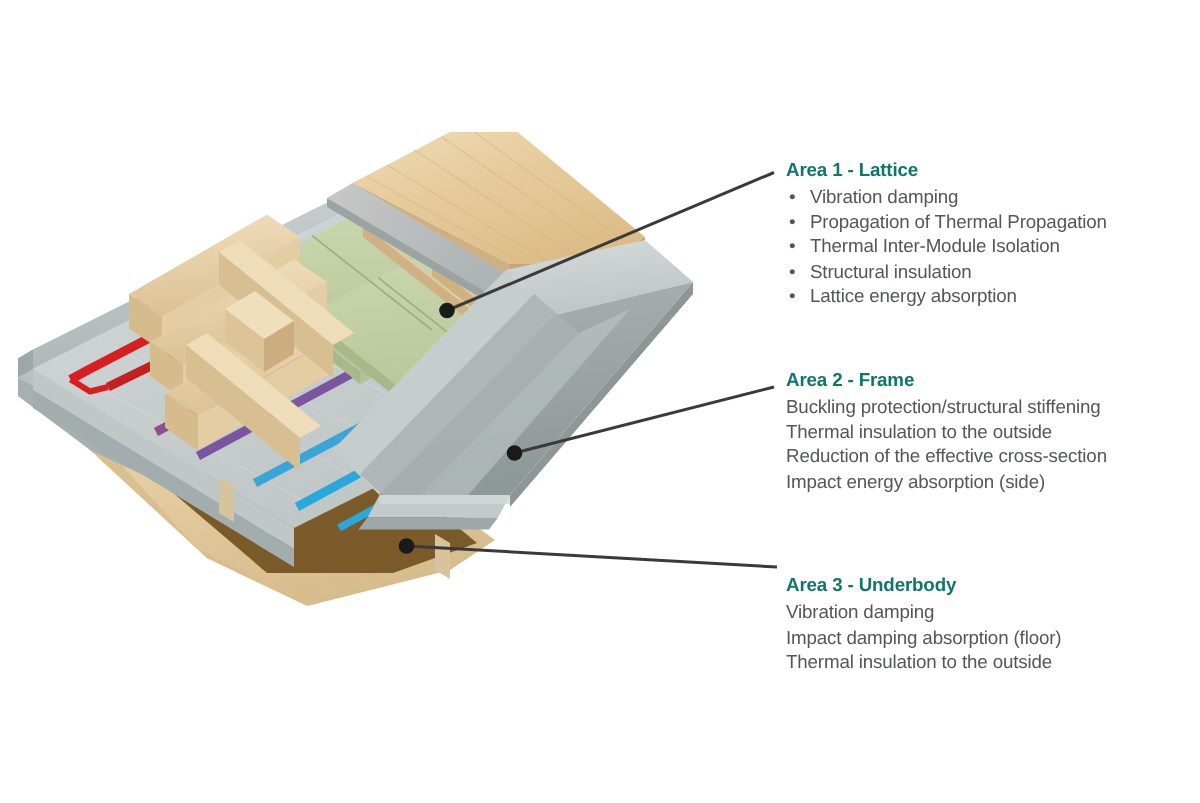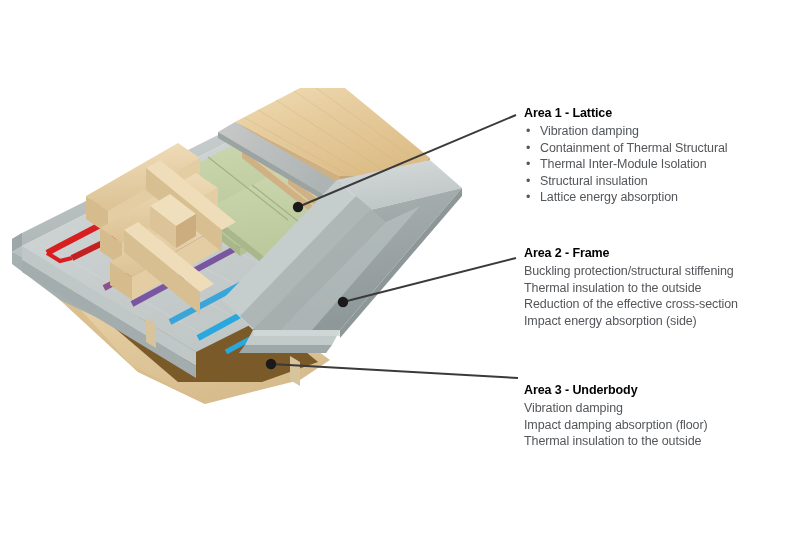--- a/index.html
+++ b/index.html
@@ -29,21 +29,21 @@
     height: 535px;
     display: block;
   }
   .callout-block {
     position: absolute;
     font-family: "Liberation Sans", sans-serif;
   }
   .callout-title {
     font-size: 12.5px;
     font-weight: bold;
-    color: #000000;
+    color: #0f766e;
     letter-spacing: -0.1px;
     margin: 0 0 3px 0;
     white-space: nowrap;
   }
   .callout-lines {
     margin: 0;
     padding: 0;
     list-style: none;
   }
   .callout-lines li {
@@ -257,21 +257,21 @@
 
       <line x1="271" y1="364" x2="518" y2="378" stroke="#3a3a3a" stroke-width="2"></line>
       <circle cx="271" cy="364" r="5.2" fill="#1a1a1a"></circle>
     </g>
   </svg>
 
   <div class="callout-block" id="block-area1">
     <div class="callout-title">Area 1 - Lattice</div>
     <ul class="callout-lines bulleted">
       <li><span class="bullet">•</span><span>Vibration damping</span></li>
-      <li><span class="bullet">•</span><span>Containment of Thermal Structural</span></li>
+      <li><span class="bullet">•</span><span>Propagation of Thermal Propagation</span></li>
       <li><span class="bullet">•</span><span>Thermal Inter-Module Isolation</span></li>
       <li><span class="bullet">•</span><span>Structural insulation</span></li>
       <li><span class="bullet">•</span><span>Lattice energy absorption</span></li>
     </ul>
   </div>
 
   <div class="callout-block" id="block-area2">
     <div class="callout-title">Area 2 - Frame</div>
     <ul class="callout-lines">
       <li>Buckling protection/structural stiffening</li>

